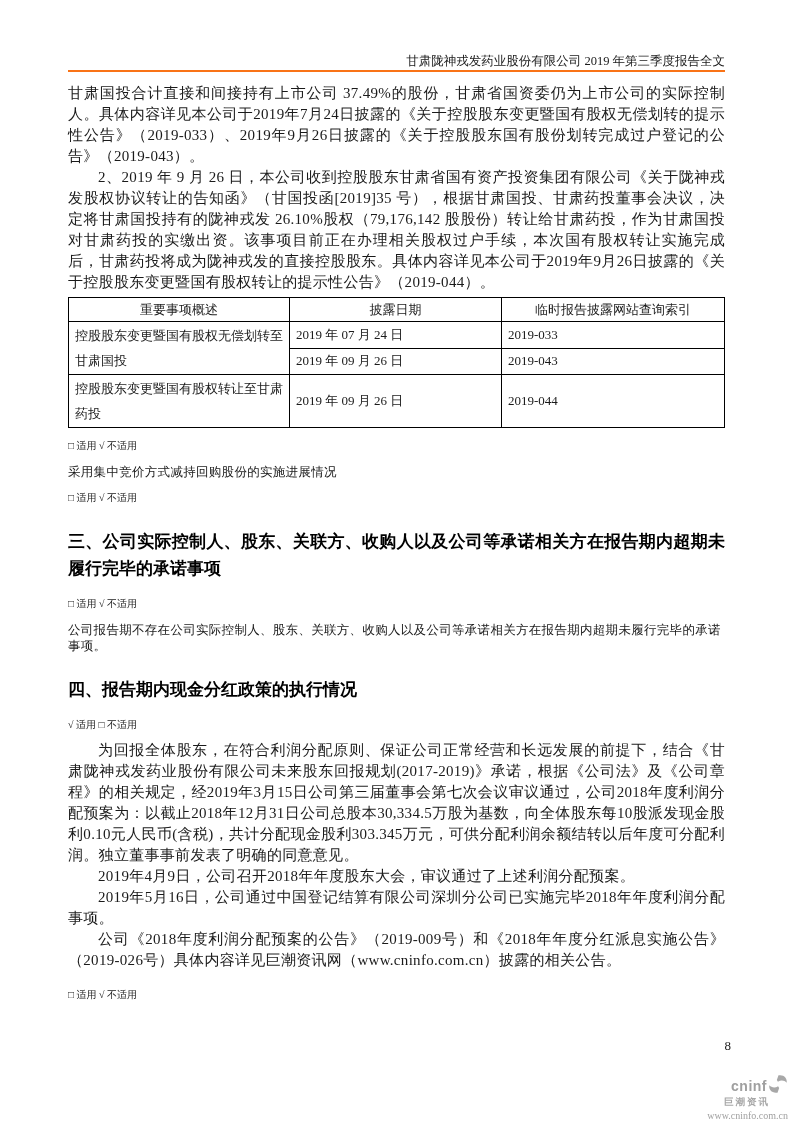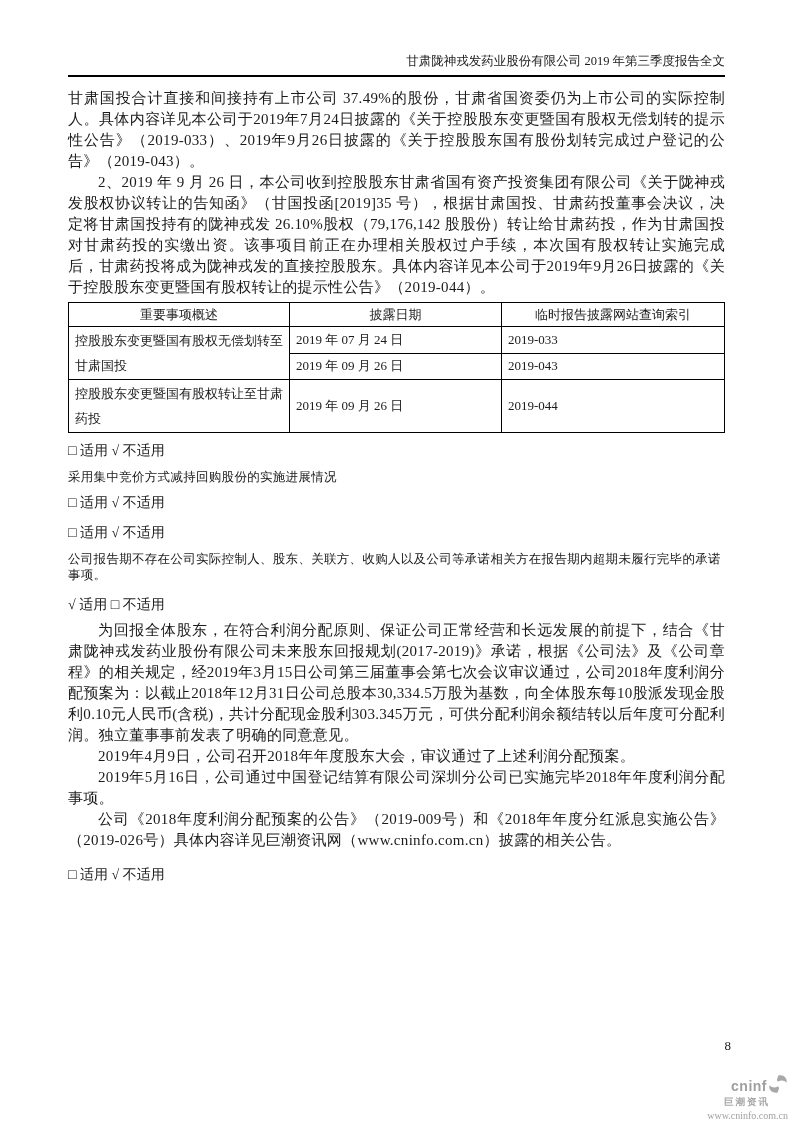--- a/index.html
+++ b/index.html
@@ -12,22 +12,21 @@
     position: relative;
     font-family: "Liberation Serif", "DejaVu Serif", serif;
     color: #1a1a1a;
     padding: 52px 68px 0 68px;
     overflow: hidden;
   }
   .doc-header {
     text-align: right;
     font-size: 12.5px;
     line-height: 18px;
-    padding-bottom: 5px;
-    border-bottom: 2px solid #000000;
+    border-bottom: 2px solid #f97316;
   }
   .para {
     font-size: 15px;
     line-height: 21px;
     text-align: justify;
     letter-spacing: 0.3px;
   }
   .para.first { margin-top: 11px; }
   .indent { text-indent: 2em; }
   table.disclosure {
@@ -51,21 +50,21 @@
   .col-index   { width: auto; }
   td.cell-sub { height: 24px; }
   td.cell-tall { height: 52px; }
   td.cell-merged { vertical-align: middle; line-height: 25px; }
   .small {
     font-size: 12.5px;
     line-height: 16px;
     margin-top: 10px;
     letter-spacing: 0.3px;
   }
-  .applicable { font-size: 14px; line-height: 16px; margin-top: 10px; }
+  .applicable { font-size: 10px; line-height: 16px; margin-top: 10px; }
   .heading {
     font-family: "Liberation Sans", "DejaVu Sans", sans-serif;
     font-weight: bold;
     font-size: 17px;
     line-height: 27px;
     margin-top: 22px;
     text-align: justify;
     color: #000;
   }
   .sec-body { }
@@ -150,23 +149,25 @@
         <td class="cell-tall">2019 年 09 月 26 日</td>
         <td class="cell-tall">2019-044</td>
       </tr>
     </tbody>
   </table>
 
   <div class="applicable">□ 适用 √ 不适用</div>
   <div class="small">采用集中竞价方式减持回购股份的实施进展情况</div>
   <div class="applicable">□ 适用 √ 不适用</div>
 
+  <h2 class="heading">三、公司实际控制人、股东、关联方、收购人以及公司等承诺相关方在报告期内超期未履行完毕的承诺事项</h2>
   <div class="applicable" style="margin-top:14px;">□ 适用 √ 不适用</div>
   <div class="small sec-body">公司报告期不存在公司实际控制人、股东、关联方、收购人以及公司等承诺相关方在报告期内超期未履行完毕的承诺事项。</div>
 
+  <h2 class="heading">四、报告期内现金分红政策的执行情况</h2>
   <div class="applicable" style="margin-top:14px;">√ 适用 □ 不适用</div>
   <p class="para indent" style="margin-top:7px;">为回报全体股东，在符合利润分配原则、保证公司正常经营和长远发展的前提下，结合《甘肃陇神戎发药业股份有限公司未来股东回报规划(2017-2019)》承诺，根据《公司法》及《公司章程》的相关规定，经2019年3月15日公司第三届董事会第七次会议审议通过，公司2018年度利润分配预案为：以截止2018年12月31日公司总股本30,334.5万股为基数，向全体股东每10股派发现金股利0.10元人民币(含税)，共计分配现金股利303.345万元，可供分配利润余额结转以后年度可分配利润。独立董事事前发表了明确的同意意见。</p>
   <p class="para indent">2019年4月9日，公司召开2018年年度股东大会，审议通过了上述利润分配预案。</p>
   <p class="para indent">2019年5月16日，公司通过中国登记结算有限公司深圳分公司已实施完毕2018年年度利润分配事项。</p>
   <p class="para indent">公司《2018年度利润分配预案的公告》（2019-009号）和《2018年年度分红派息实施公告》（2019-026号）具体内容详见巨潮资讯网（www.cninfo.com.cn）披露的相关公告。</p>
 
   <div class="applicable" style="margin-top:16px;">□ 适用 √ 不适用</div>
 
   <div class="page-num">8</div>
 

